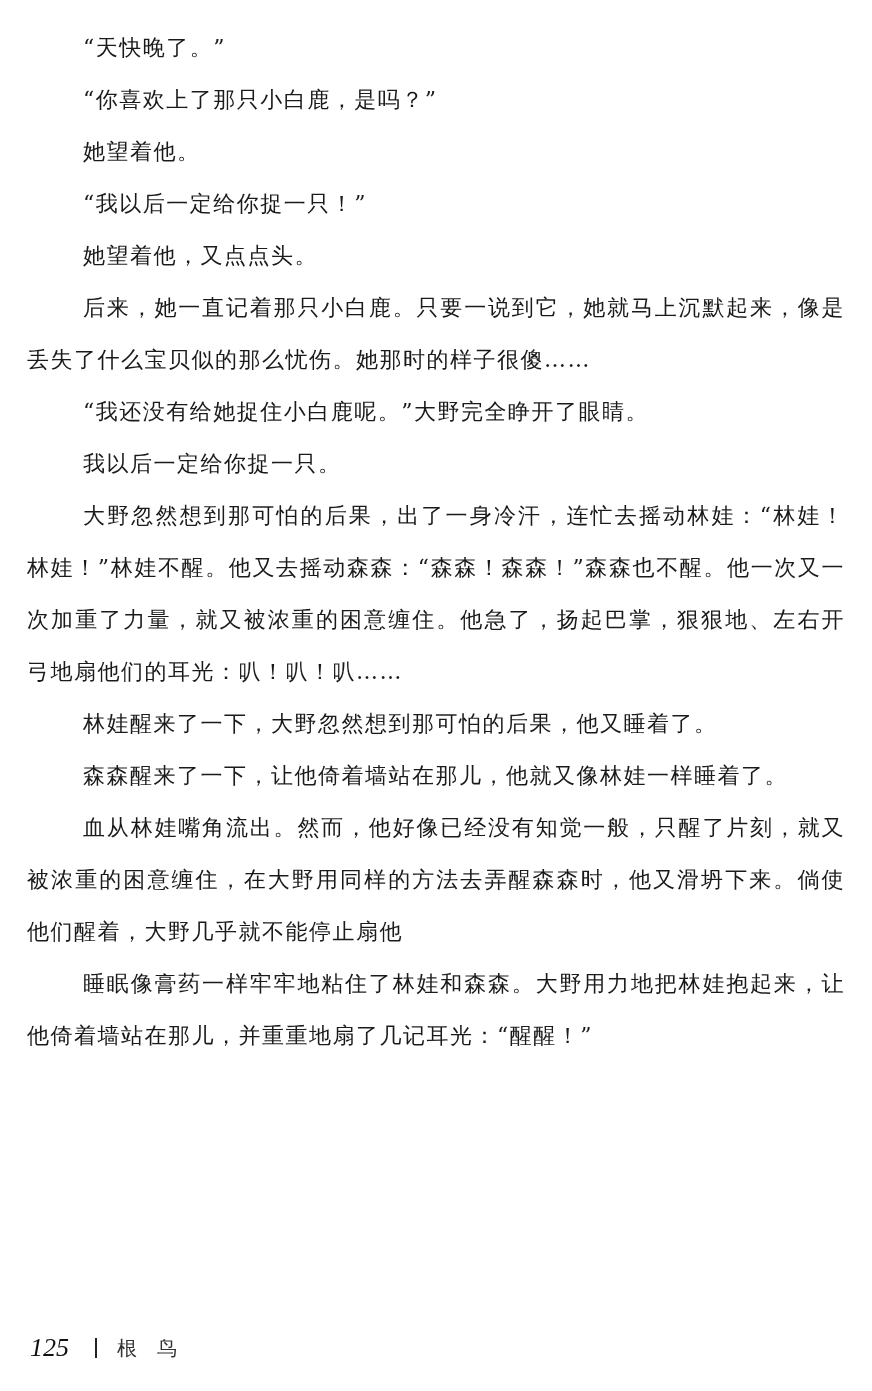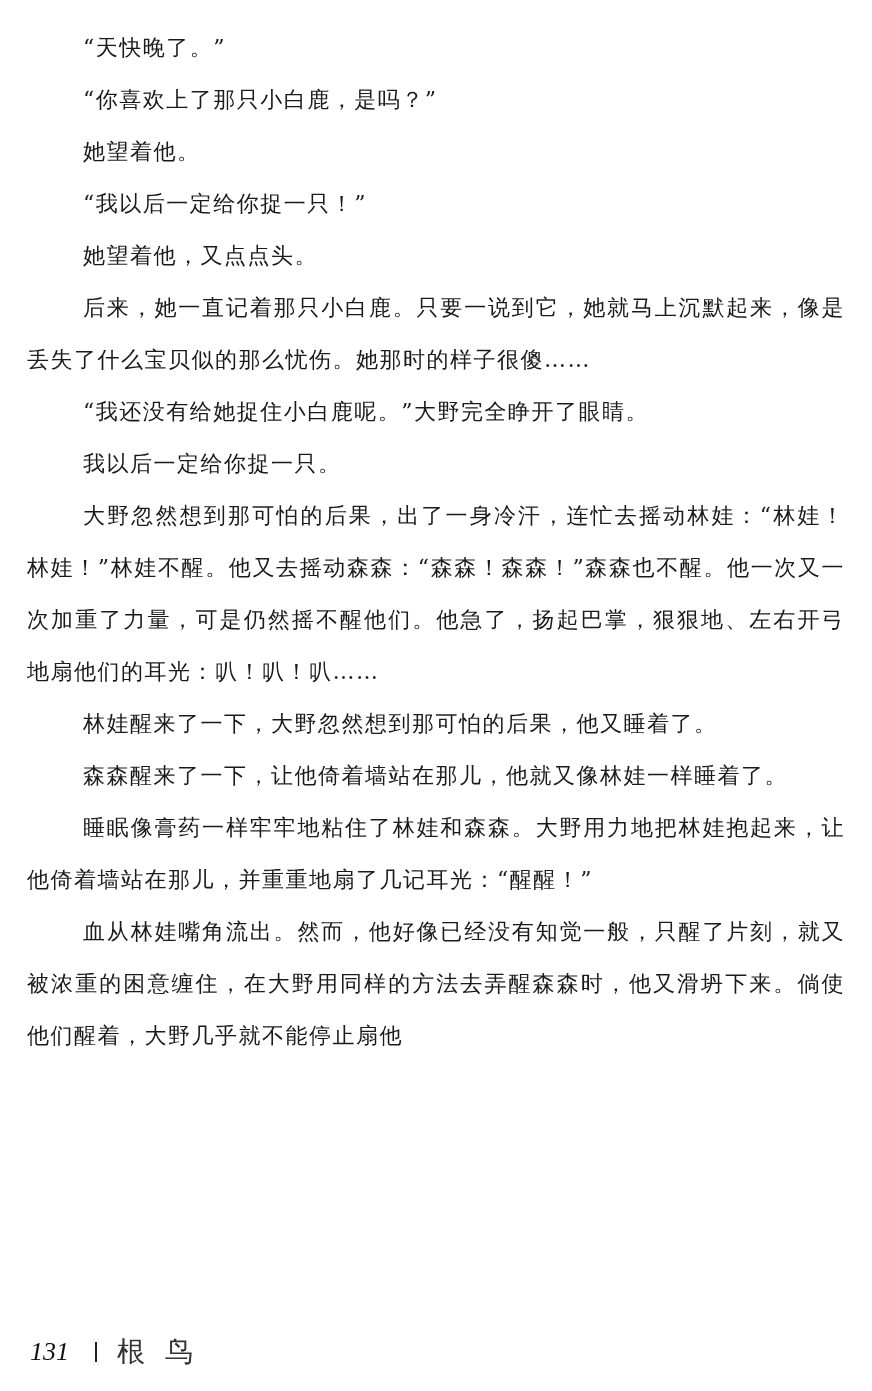--- a/index.html
+++ b/index.html
@@ -44,41 +44,41 @@
       color: #111;
     }
     .footer-divider {
       width: 2px;
       height: 20px;
       background: #222;
       margin: 0 20px 0 26px;
     }
     .book-title {
       font-family: "DejaVu Sans", "Liberation Sans", sans-serif;
-      font-size: 28px;
+      font-size: 20px;
       letter-spacing: 20px;
       color: #333;
     }
   </style>
 </head>
 <body>
 
 <div class="page">
   <p class="para">“天快晚了。”</p>
   <p class="para">“你喜欢上了那只小白鹿，是吗？”</p>
   <p class="para">她望着他。</p>
   <p class="para">“我以后一定给你捉一只！”</p>
   <p class="para">她望着他，又点点头。</p>
   <p class="para">后来，她一直记着那只小白鹿。只要一说到它，她就马上沉默起来，像是丢失了什么宝贝似的那么忧伤。她那时的样子很傻……</p>
   <p class="para">“我还没有给她捉住小白鹿呢。”大野完全睁开了眼睛。</p>
   <p class="para">我以后一定给你捉一只。</p>
-  <p class="para">大野忽然想到那可怕的后果，出了一身冷汗，连忙去摇动林娃：“林娃！林娃！”林娃不醒。他又去摇动森森：“森森！森森！”森森也不醒。他一次又一次加重了力量，可是仍然摇不醒他们。他急了，扬起巴掌，狠狠地、左右开弓地扇他们的耳光：叭！叭！叭……</p>
+  <p class="para">大野忽然想到那可怕的后果，出了一身冷汗，连忙去摇动林娃：“林娃！林娃！”林娃不醒。他又去摇动森森：“森森！森森！”森森也不醒。他一次又一次加重了力量，就又被浓重的困意缠住。他急了，扬起巴掌，狠狠地、左右开弓地扇他们的耳光：叭！叭！叭……</p>
   <p class="para">林娃醒来了一下，大野忽然想到那可怕的后果，他又睡着了。</p>
   <p class="para">森森醒来了一下，让他倚着墙站在那儿，他就又像林娃一样睡着了。</p>
+  <p class="para">血从林娃嘴角流出。然而，他好像已经没有知觉一般，只醒了片刻，就又被浓重的困意缠住，在大野用同样的方法去弄醒森森时，他又滑坍下来。倘使他们醒着，大野几乎就不能停止扇他</p>
   <p class="para">睡眠像膏药一样牢牢地粘住了林娃和森森。大野用力地把林娃抱起来，让他倚着墙站在那儿，并重重地扇了几记耳光：“醒醒！”</p>
-  <p class="para">血从林娃嘴角流出。然而，他好像已经没有知觉一般，只醒了片刻，就又被浓重的困意缠住，在大野用同样的方法去弄醒森森时，他又滑坍下来。倘使他们醒着，大野几乎就不能停止扇他</p>
 </div>
 
 <div class="footer">
-  <span class="page-number">131</span>
+  <span class="page-number">125</span>
   <span class="footer-divider"></span>
   <span class="book-title">根鸟</span>
 </div>
 
 </body></html>

